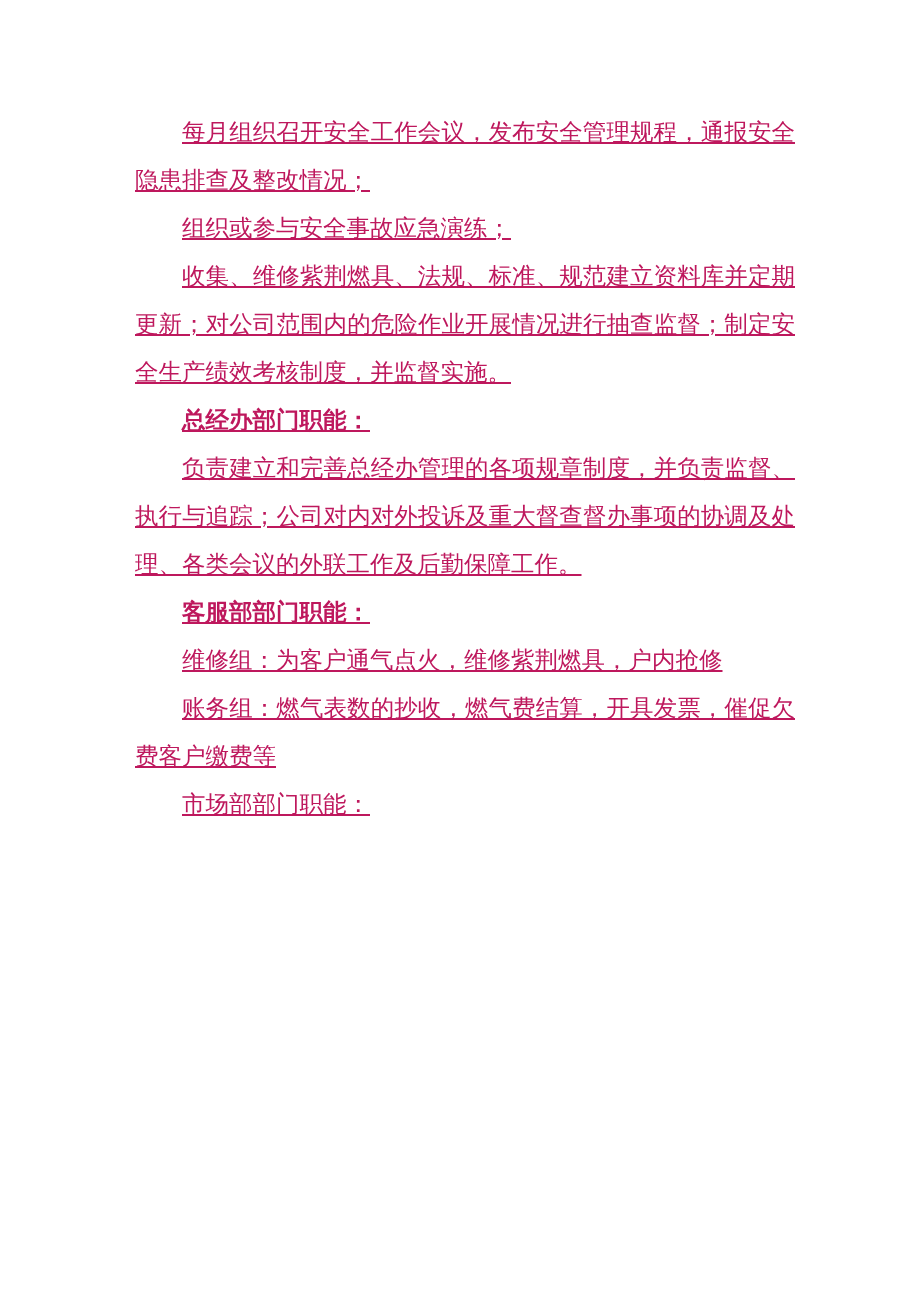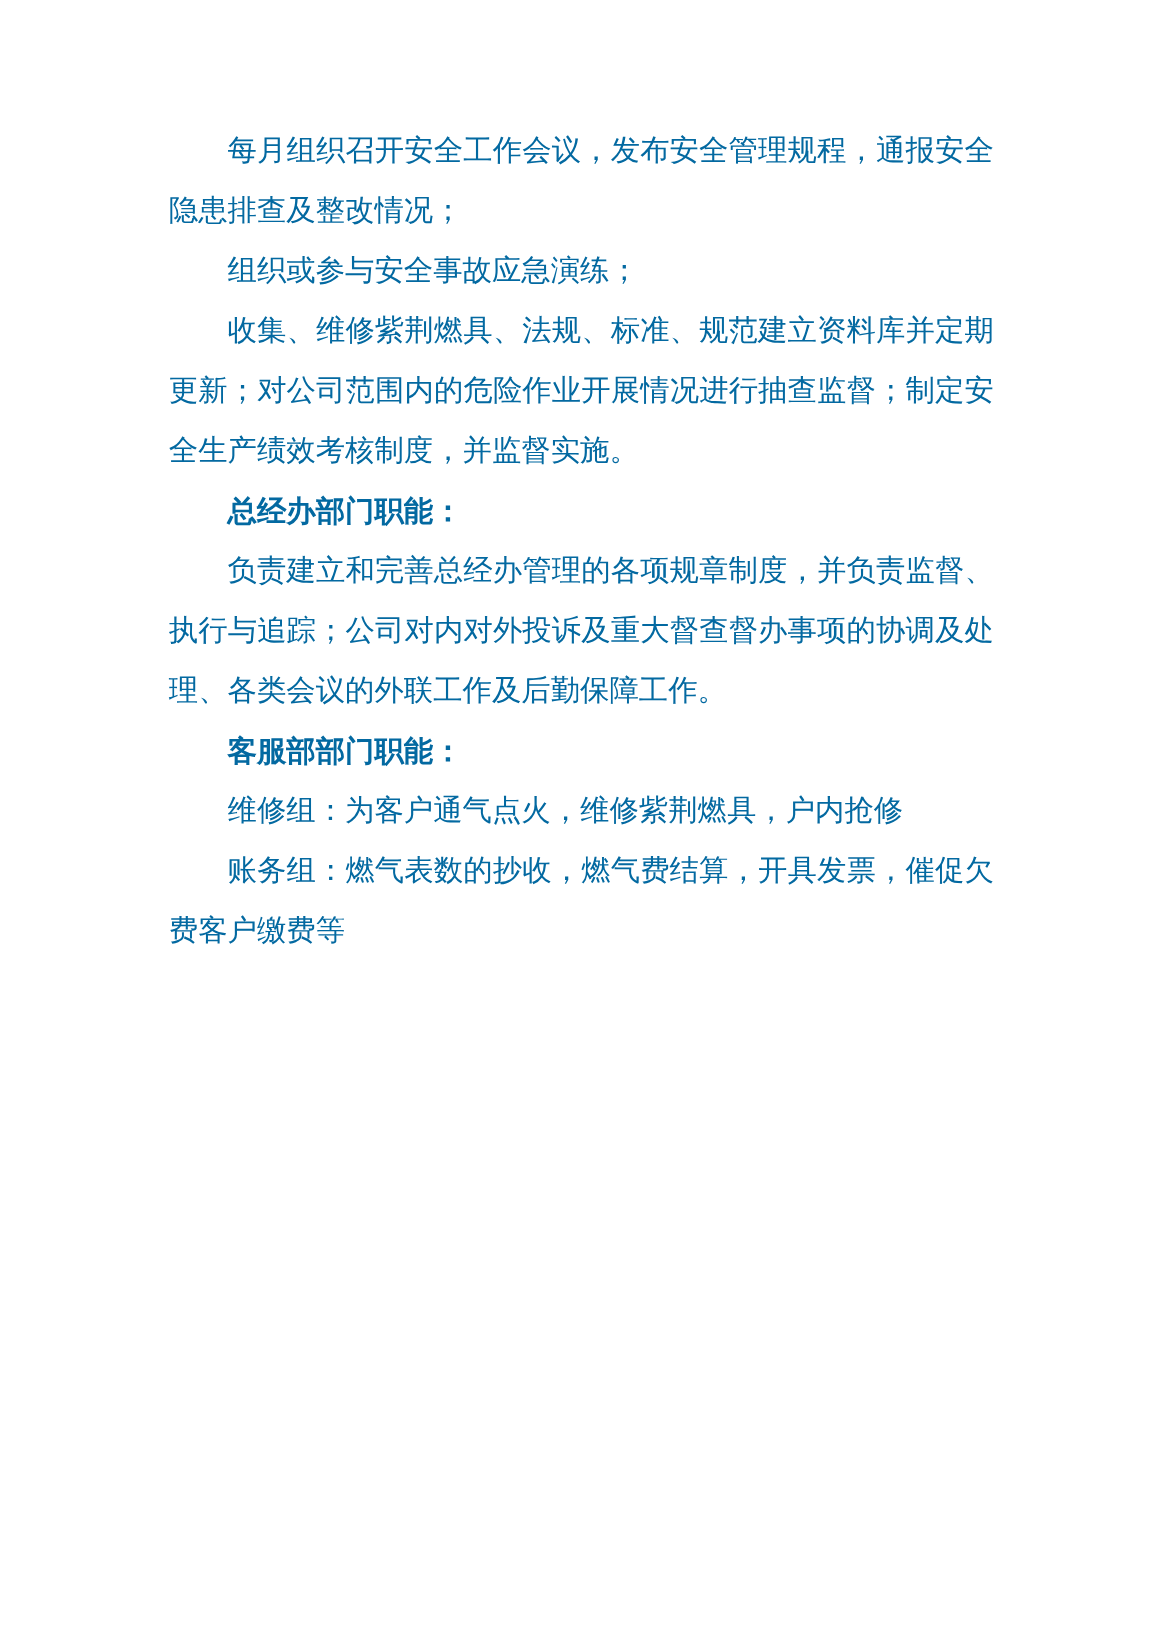--- a/index.html
+++ b/index.html
@@ -10,27 +10,28 @@
   .page {
     position: relative;
     width: 920px;
     height: 1301px;
     background: #ffffff;
     overflow: hidden;
   }
   .doc {
     position: absolute;
     left: 135px;
-    top: 97px;
+    top: 108px;
     width: 660px;
-    color: #0369a1;
+    color: #be185d;
     font-family: "Liberation Serif", "DejaVu Serif", serif;
     font-size: 23.5px;
     text-align: justify;
     letter-spacing: 0;
+    text-decoration: underline;
   }
   .para {
     margin: 0;
     padding: 0;
     line-height: 48px;
     text-indent: 2em;
   }
   .para.bold {
     font-weight: 700;
     font-family: "Liberation Sans", "DejaVu Sans", sans-serif;
@@ -45,14 +46,15 @@
 <div class="page">
   <div class="doc">
       <p class="para">每月组织召开安全工作会议，发布安全管理规程，通报安全隐患排查及整改情况；</p>
       <p class="para">组织或参与安全事故应急演练；</p>
       <p class="para">收集、维修紫荆燃具、法规、标准、规范建立资料库并定期更新；对公司范围内的危险作业开展情况进行抽查监督；制定安全生产绩效考核制度，并监督实施。</p>
       <p class="para bold">总经办部门职能：</p>
       <p class="para">负责建立和完善总经办管理的各项规章制度，并负责监督、执行与追踪；公司对内对外投诉及重大督查督办事项的协调及处理、各类会议的外联工作及后勤保障工作。</p>
       <p class="para bold">客服部部门职能：</p>
       <p class="para">维修组：为客户通气点火，维修紫荆燃具，户内抢修</p>
       <p class="para">账务组：燃气表数的抄收，燃气费结算，开具发票，催促欠费客户缴费等</p>
+      <p class="para">市场部部门职能：</p>
     </div>
 </div>
 
 </body></html>

